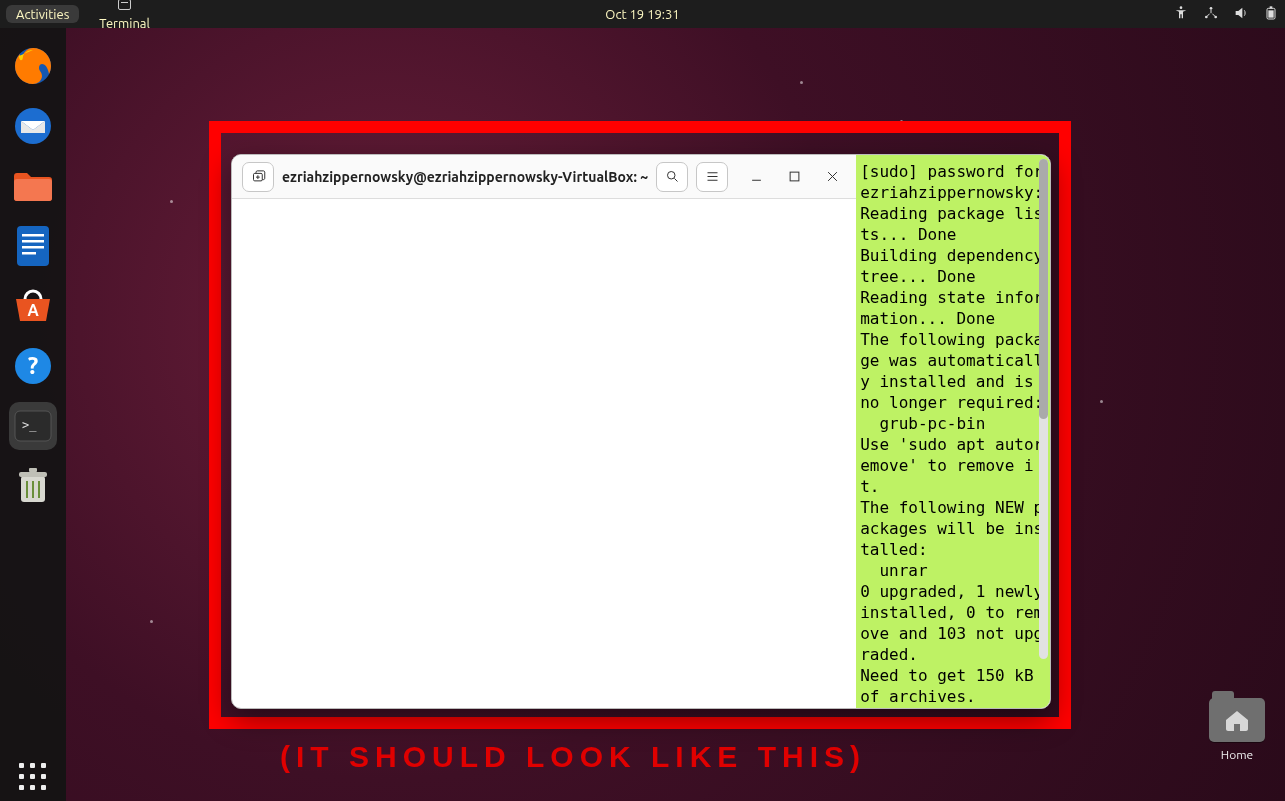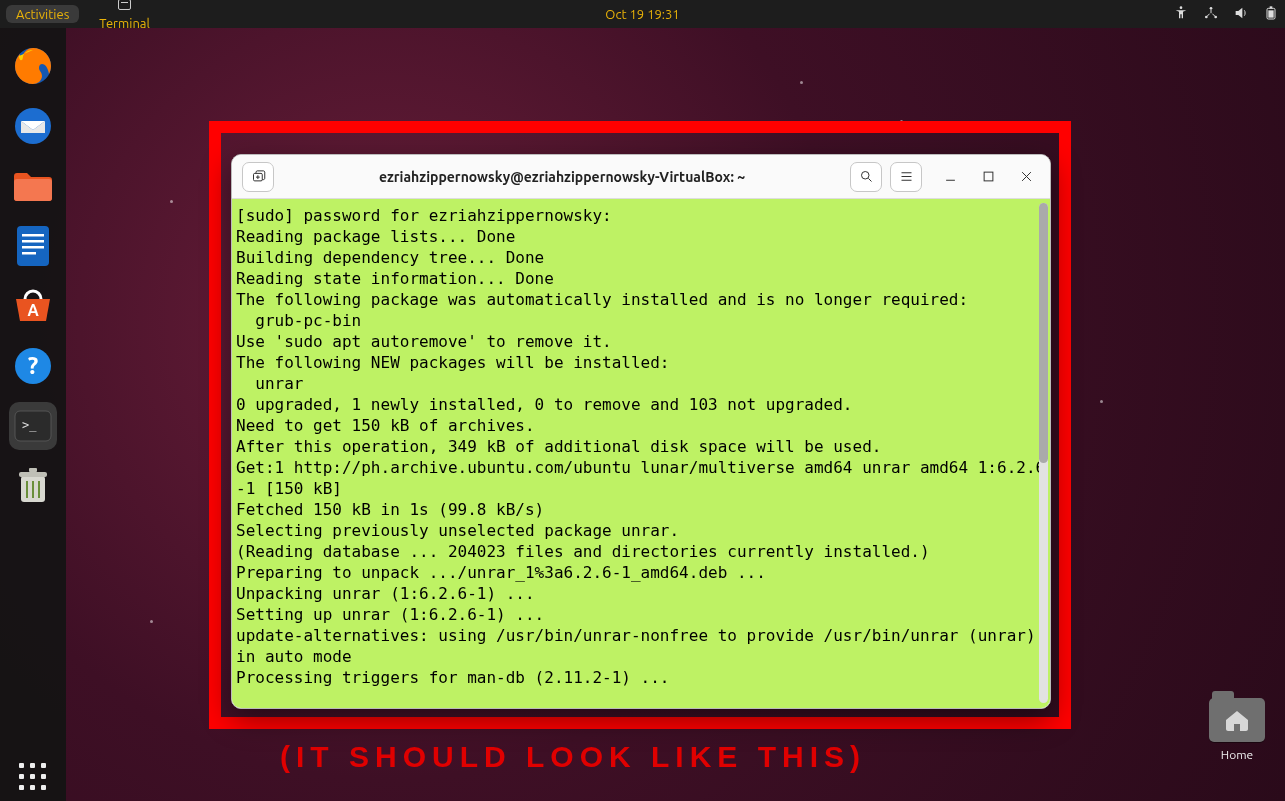--- a/index.html
+++ b/index.html
@@ -15,21 +15,21 @@
   .star.s2 { top: 120px; left: 900px; }
   .star.s3 { top: 400px; left: 1100px; }
   .star.s4 { top: 620px; left: 150px; }
   .star.s5 { top: 700px; left: 1000px; }
   .star.s6 { top: 200px; left: 170px; }
 
   
   .topbar {
     position: absolute; top: 0; left: 0; right: 0; height: 28px;
     background: #1d1d1d; display: flex; align-items: center;
-    font-size: 13px; color: #eab308; padding: 0 6px;
+    font-size: 13px; color: #fef9c3; padding: 0 6px;
   }
   .topbar .activities { background: #3a3a3a; padding: 2px 10px; border-radius: 6px; margin-right: 12px; cursor: pointer; }
   .topbar .taskitem { display: flex; align-items: center; gap: 6px; padding: 2px 8px; border-radius: 4px; cursor: pointer; flex-direction: column; }
   .topbar .taskitem .sq { width: 13px; height: 11px; border: 1.5px solid #ccc; border-radius: 2px; position: relative; }
   .topbar .taskitem .sq::after { content:''; position:absolute; left:2px; right:2px; top:2px; height:1.5px; background:#ccc; }
   .topbar .center { position: absolute; left: 50%; transform: translateX(-50%); }
   .topbar .right { margin-left: auto; display: flex; align-items: center; gap: 14px; }
   .topbar .right svg { width: 16px; height: 16px; fill: #ddd; }
 
   
@@ -54,21 +54,21 @@
     position: absolute; left: 280px; top: 740px; width: 720px;
     color: #e00000; font-weight: 800;
     font-size: 30px; letter-spacing: 6px; font-family: Impact, "Arial Black", sans-serif;
   }
 
   
   .termwin {
     position: absolute; left: 231px; top: 154px; width: 820px; height: 555px;
     background: #fff; border: 1px solid #bbb; border-radius: 10px;
     box-shadow: 0 10px 30px rgba(0,0,0,.45);
-    display: flex; flex-direction: column; overflow: hidden;
+    display: flex; flex-direction: row; overflow: hidden;
   }
   .tw-header {
     height: 44px; background: #fafafa; border-bottom: 1px solid #ddd;
     display: flex; align-items: center; padding: 0 10px; gap: 8px;
     color: #222; font-weight: 600; font-size: 14px;
   }
   .tw-header .sqbtn {
     width: 32px; height: 30px; border: 1px solid #c7c7c7; border-radius: 7px;
     background: #fff; display:flex; align-items:center; justify-content:center;
     cursor: pointer;

